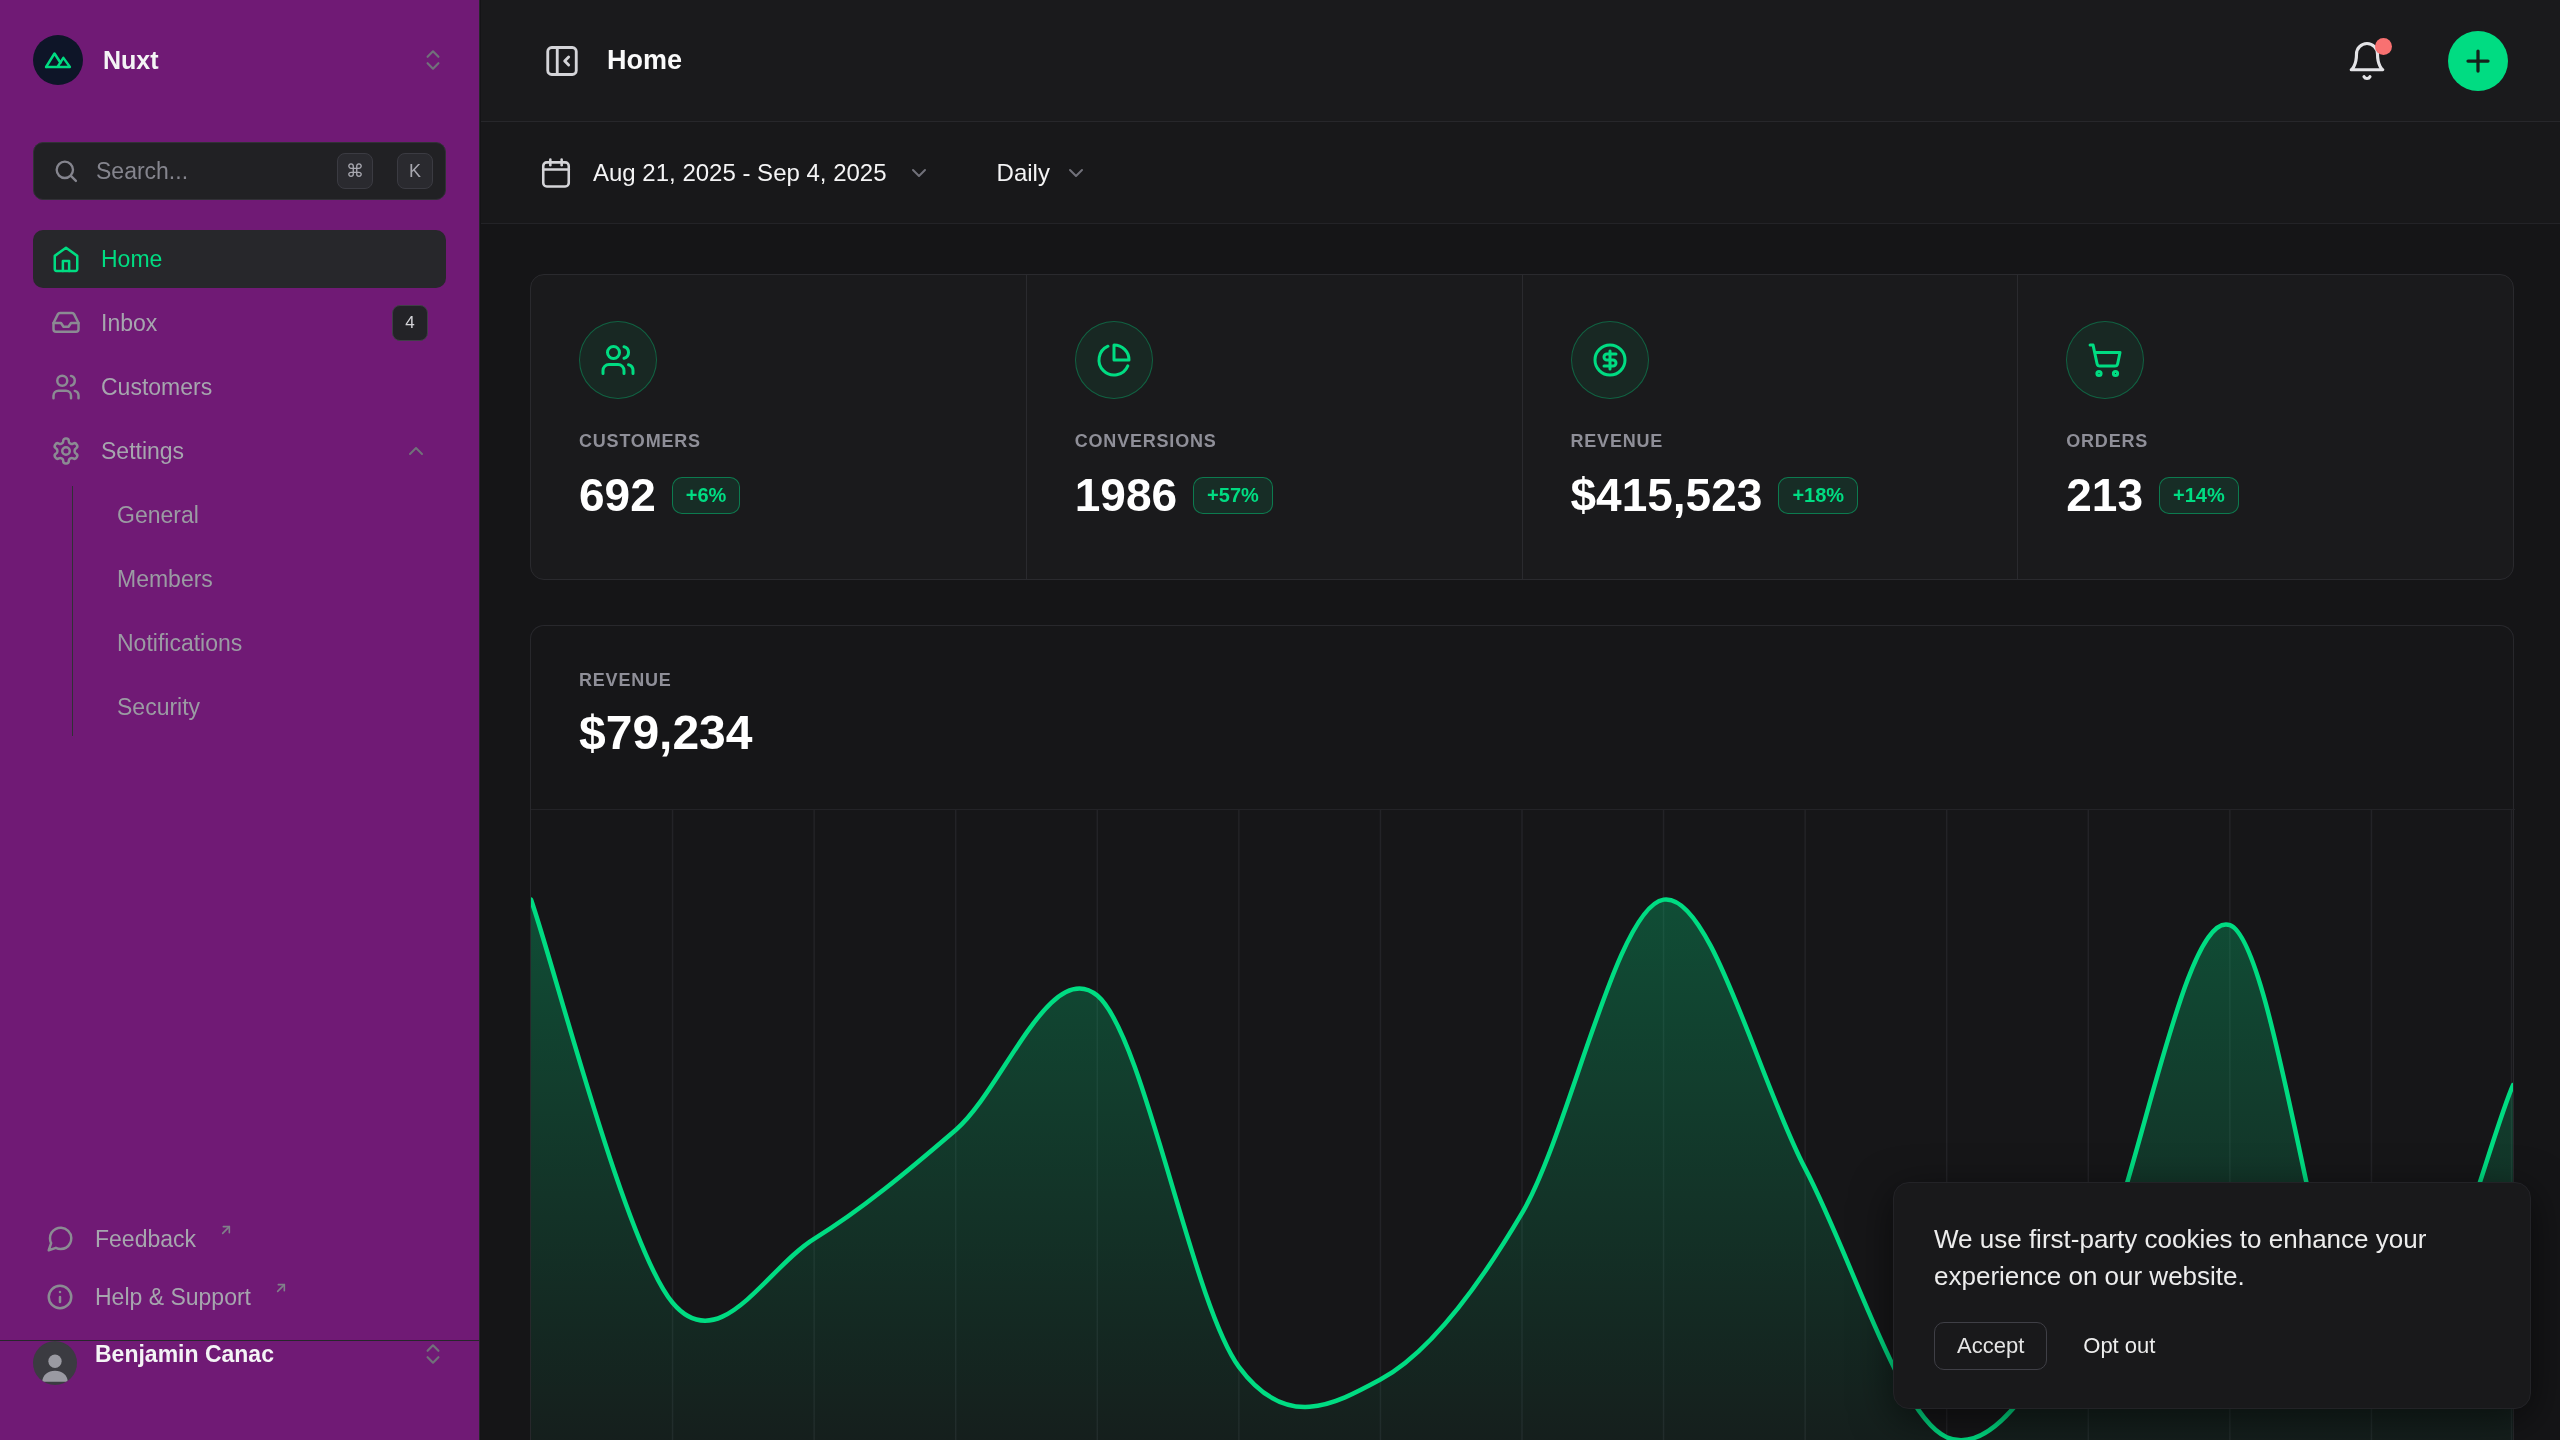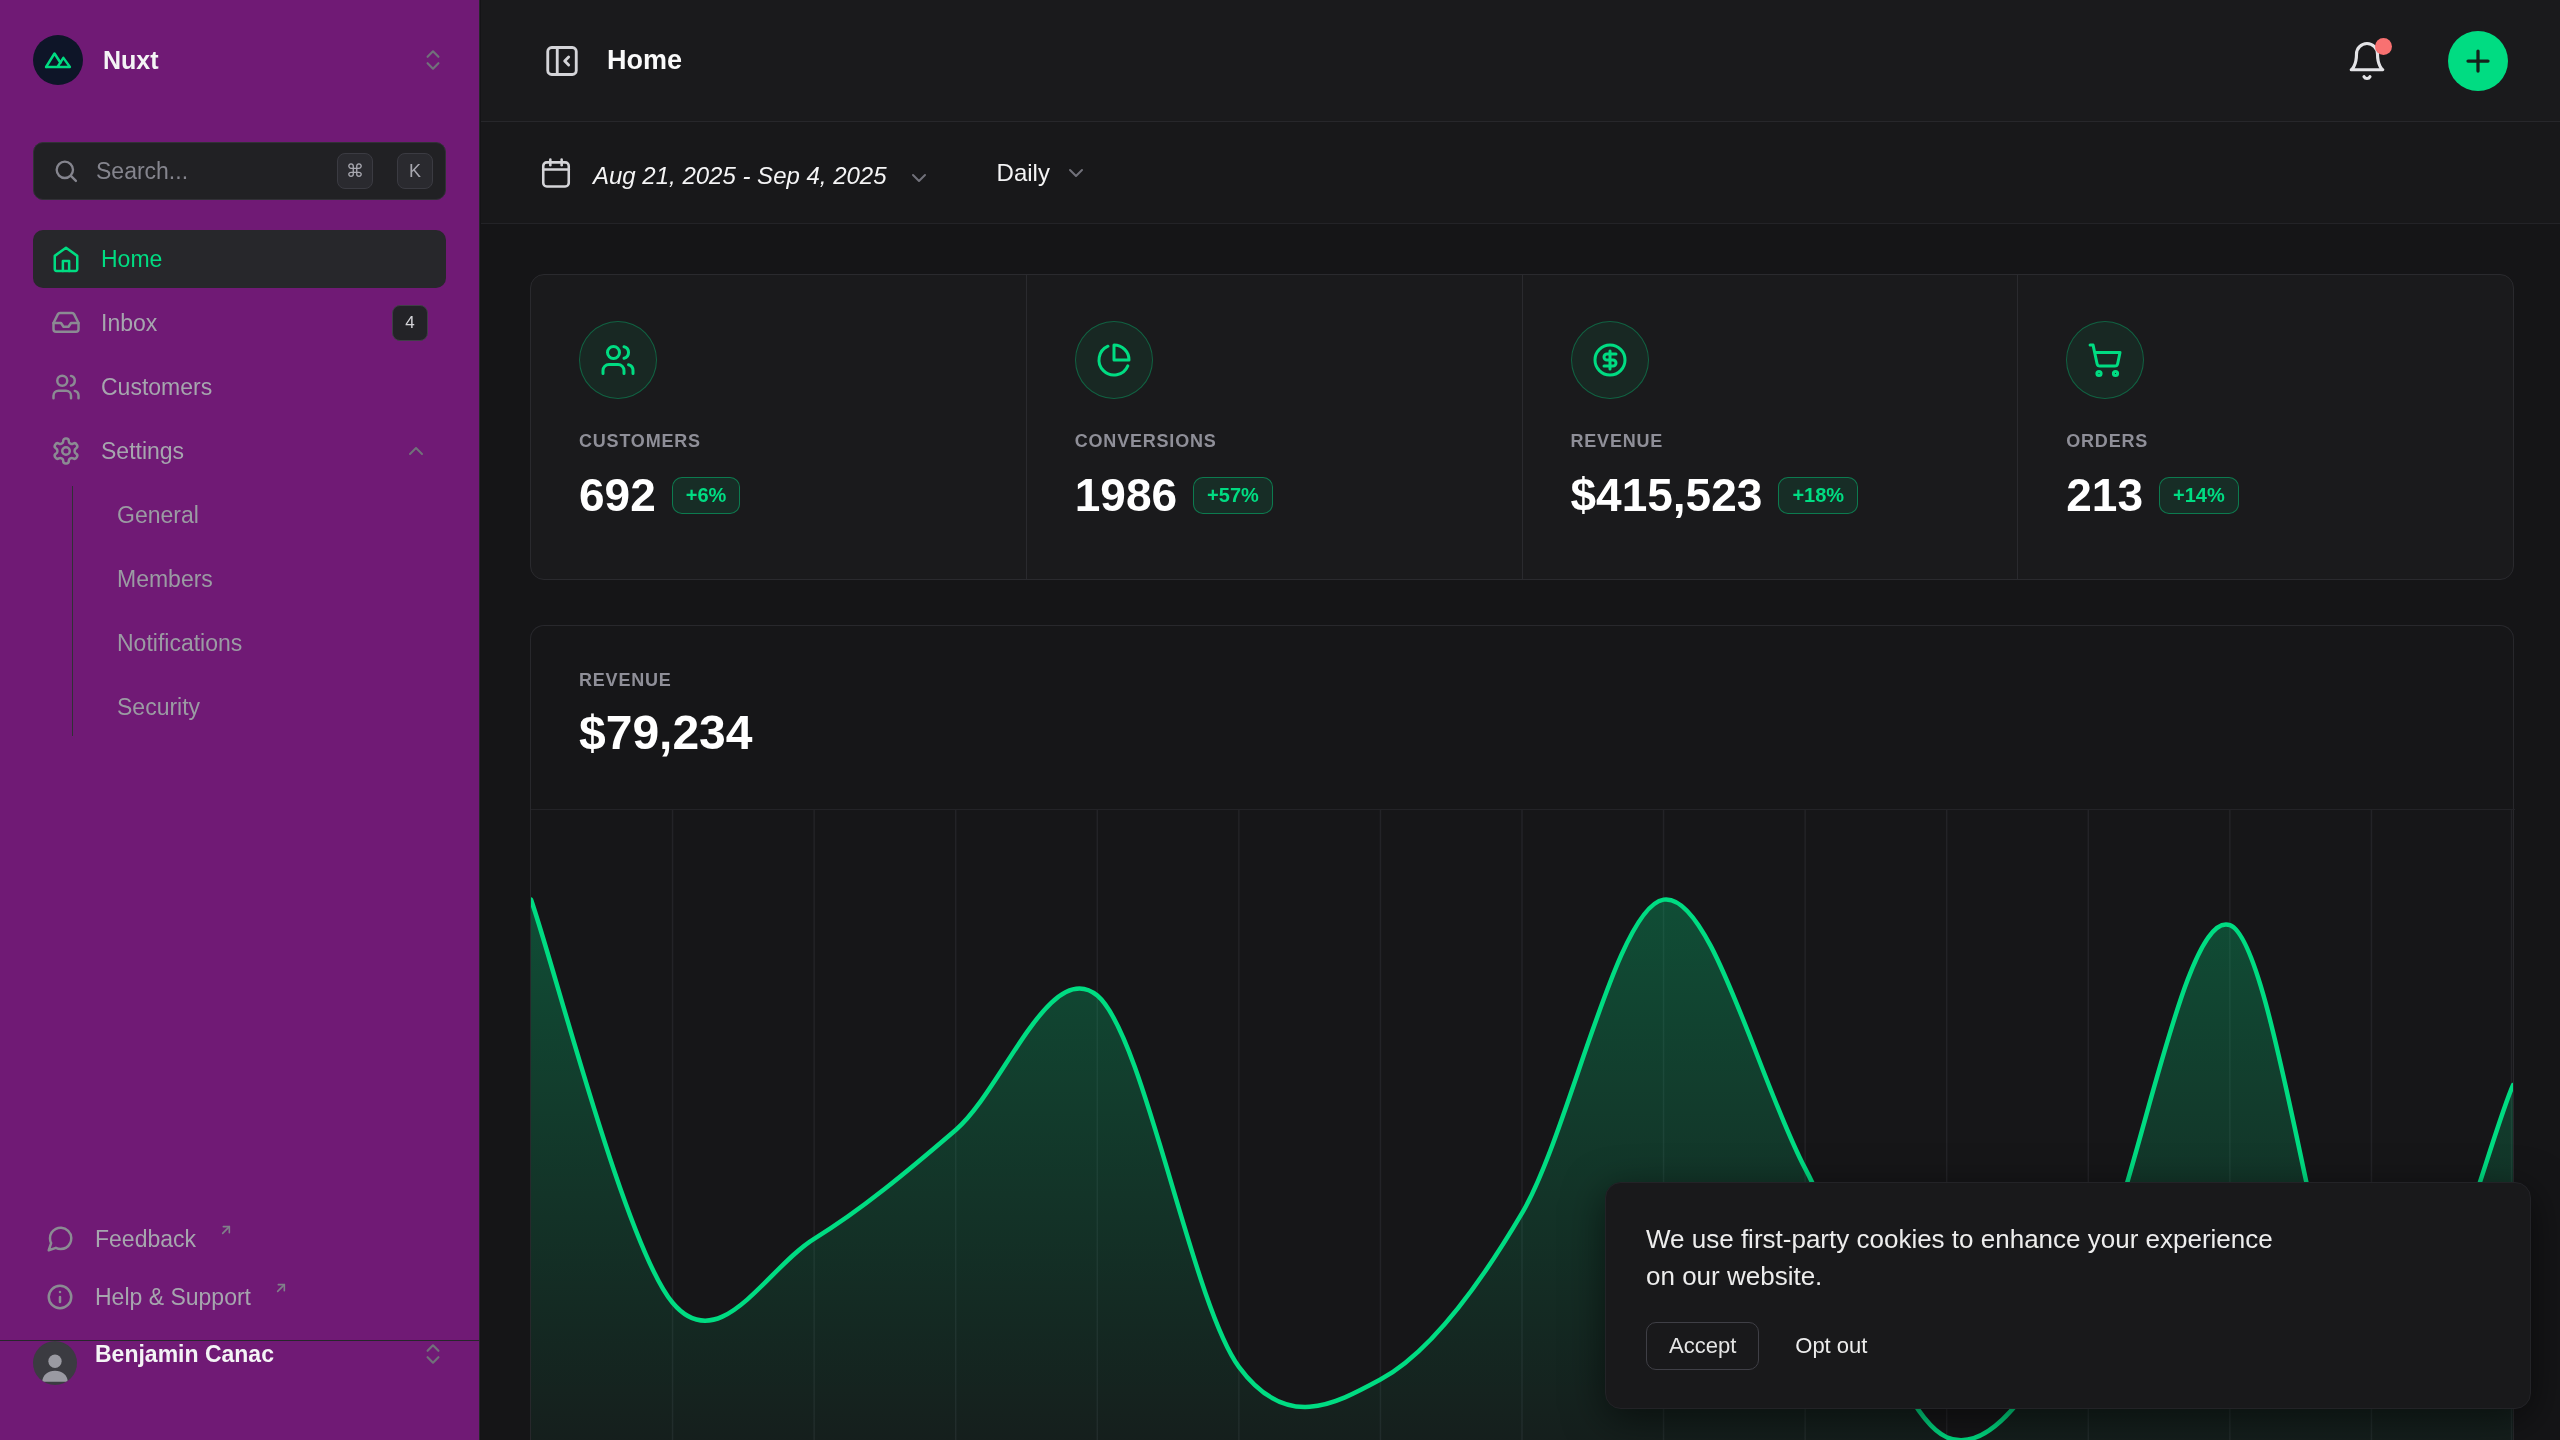--- a/index.html
+++ b/index.html
@@ -59,21 +59,21 @@
   .collapse-btn { color:#d4d4d8; display:flex; cursor:pointer; }
   .page-title { font-size:27px; font-weight:700; color:#fafafa; flex:1; }
   .bell-wrap { position:relative; display:flex; color:#e4e4e7; cursor:pointer; margin-right:34px; }
   .bell-dot { position:absolute; top:-2px; right:-4px; width:17px; height:17px; border-radius:50%;
               background:#f87171; }
   .add-btn { width:60px; height:60px; border-radius:50%; background:#00dc82; color:#15211b;
              display:flex; align-items:center; justify-content:center; cursor:pointer; }
 
   .filterbar { height:102px; background:#18181a; border-bottom:1px solid #232327;
                display:flex; align-items:center; padding-left:58px; gap:16px; }
-  .daterange { display:flex; align-items:flex-end; gap:20px; color:#f4f4f5; cursor:pointer;font-style:italic; }
+  .daterange { display:flex; align-items:center; gap:20px; color:#f4f4f5; cursor:pointer; }
   .daterange .icn { color:#d4d4d8; display:flex; }
   .daterange .txt { font-size:24px; font-weight:500; }
   .chev { color:#71717a; display:flex; }
   .granularity { display:flex; align-items:center; gap:14px; margin-left:50px; cursor:pointer; }
   .granularity .txt { font-size:24px; font-weight:400; color:#f4f4f5; }
 
   
   .stats { position:absolute; left:49px; top:274px; width:1984px; height:306px;
            background:#1a1a1c; border:1px solid #2a2a2e; border-radius:14px;
            display:flex; overflow:hidden; }
@@ -94,21 +94,21 @@
                 background:#161618; border:1px solid #28282c; border-radius:14px 14px 0 0;
                 border-bottom:none; }
   .chart-head { padding:44px 48px 0 48px; }
   .chart-label { font-size:18px; font-weight:600; letter-spacing:0.8px; color:#8f8f98; }
   .chart-value { margin-top:14px; font-size:48px; font-weight:700; color:#ffffff; }
   .plot { position:absolute; left:0; top:183px; width:1984px; height:640px;
           border-top:1px solid #232327; }
   .plot svg { display:block; }
 
   
-  .cookie { position:absolute; right:29px; bottom:31px; width:926px; min-height:214px;
+  .cookie { position:absolute; right:29px; bottom:31px; width:638px; min-height:214px;
             background:#19191b; border:1px solid #232327; border-radius:16px; padding:38px 40px;
             box-shadow:0 10px 40px rgba(0,0,0,0.55); z-index:5; }
   .cookie-msg { font-size:26px; line-height:1.45; color:#ededed; max-width:640px; }
   .cookie-actions { margin-top:26px; display:flex; align-items:center; gap:36px; }
   .btn-accept { border:1.5px solid #3f3f46; border-radius:10px; background:transparent;
                 color:#e5e5e5; font-size:22px; font-weight:500; padding:10px 22px; cursor:pointer;
                 font-family:inherit; }
   .btn-optout { background:none; border:none; color:#ededed; font-size:22px; font-weight:500;
                 cursor:pointer; font-family:inherit; }
 </style>

